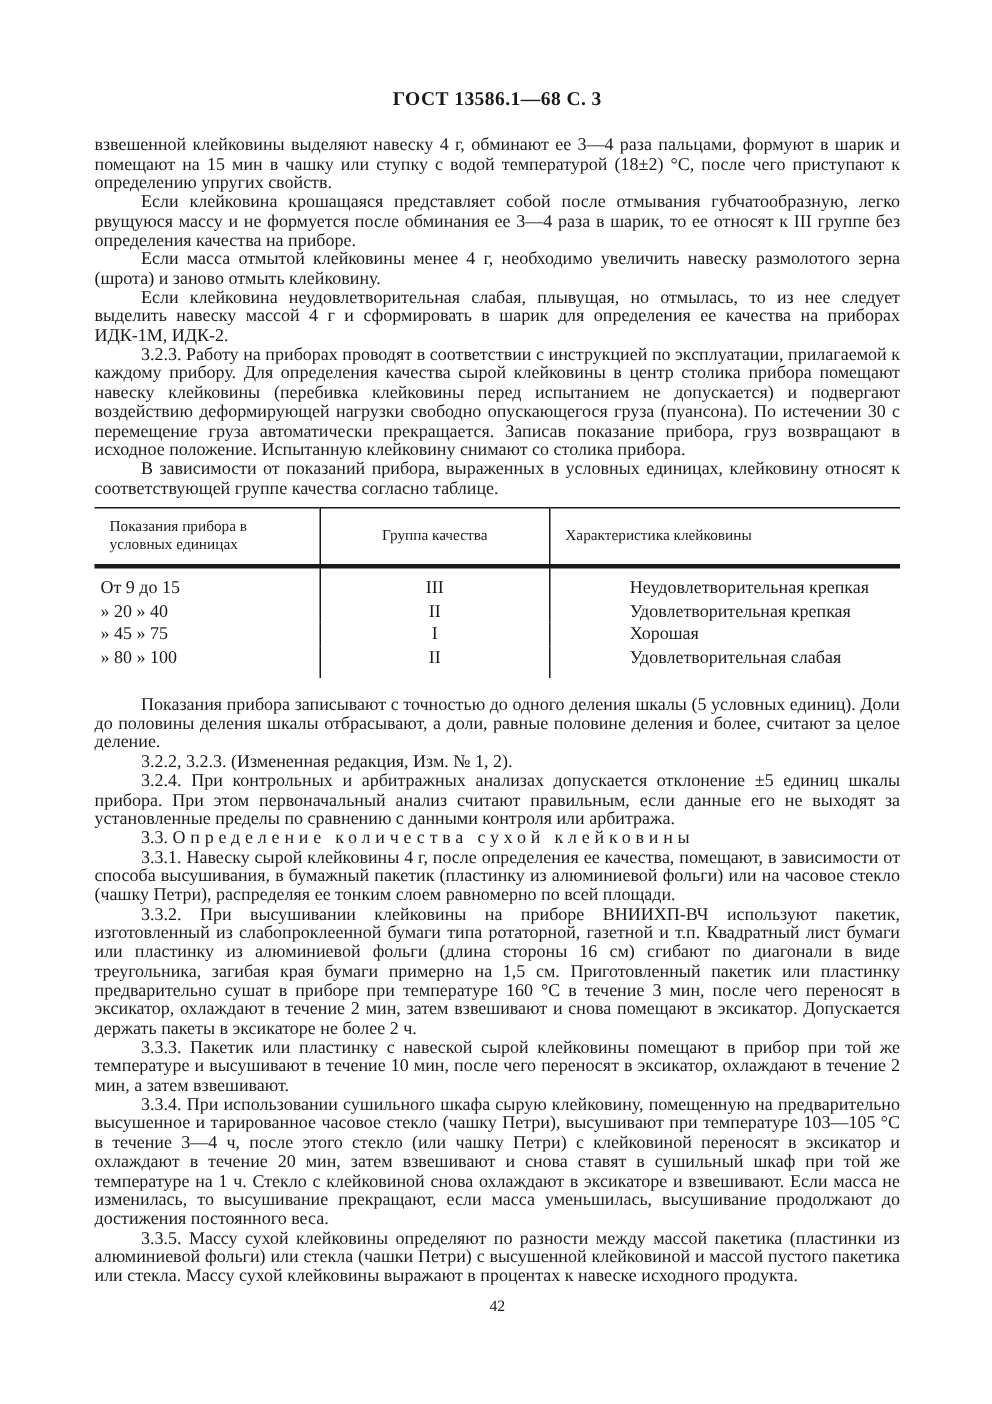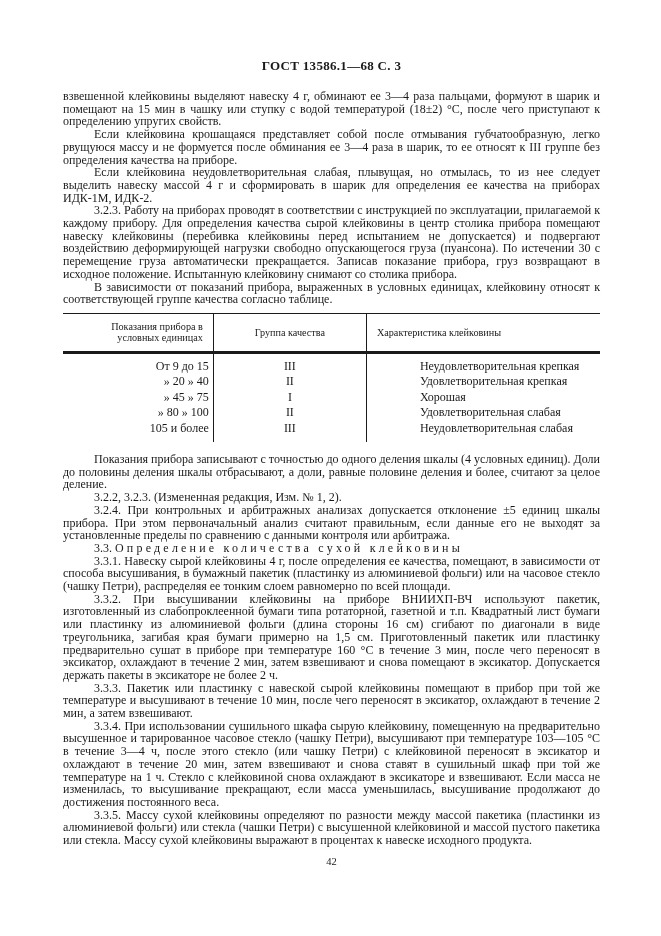--- a/index.html
+++ b/index.html
@@ -50,21 +50,21 @@
     text-align: center;
     vertical-align: middle;
     padding: 7px 10px;
   }
   table.gtable td {
     font-size: 12px;
     line-height: 15.4px;
     padding: 0 4px;
     vertical-align: top;
   }
-  table.gtable .c0 { width: 28%; text-align: right; }
+  table.gtable .c0 { width: 28%; text-align: left; }
   table.gtable .c1 {
     width: 28.5%;
     text-align: center;
     border-left: 1.5px solid #1a1a1a;
     border-right: 1.5px solid #1a1a1a;
   }
   table.gtable .c2 { width: 43.5%; text-align: left; }
   table.gtable td.c2 { padding-left: 53px; }
   table.gtable tbody tr:first-child td { padding-top: 5px; }
   table.gtable tbody tr:last-child td { padding-bottom: 6px; }
@@ -75,20 +75,21 @@
   }
 </style>
 </head>
 <body>
 
 <div class="page">
   <div class="running-header">ГОСТ 13586.1—68 С. 3</div>
   <div class="content" id="doc-blocks">
       <p class="para"><span>взвешенной клейковины выделяют навеску 4 г, обминают ее 3—4 раза пальцами, формуют в шарик и помещают на 15 мин в чашку или ступку с водой температурой (18±2) °С, после чего приступают к определению упругих свойств.</span></p>
       <p class="para indent"><span>Если клейковина крошащаяся представляет собой после отмывания губчатообразную, легко рвущуюся массу и не формуется после обминания ее 3—4 раза в шарик, то ее относят к III группе без определения качества на приборе.</span></p>
+      <p class="para indent"><span>Если масса отмытой клейковины менее 4 г, необходимо увеличить навеску размолотого зерна (шрота) и заново отмыть клейковину.</span></p>
       <p class="para indent"><span>Если клейковина неудовлетворительная слабая, плывущая, но отмылась, то из нее следует выделить навеску массой 4 г и сформировать в шарик для определения ее качества на приборах ИДК-1М, ИДК-2.</span></p>
       <p class="para indent"><span>3.2.3. Работу на приборах проводят в соответствии с инструкцией по эксплуатации, прилагаемой к каждому прибору. Для определения качества сырой клейковины в центр столика прибора помещают навеску клейковины (перебивка клейковины перед испытанием не допускается) и подвергают воздействию деформирующей нагрузки свободно опускающегося груза (пуансона). По истечении 30 с перемещение груза автоматически прекращается. Записав показание прибора, груз возвращают в исходное положение. Испытанную клейковину снимают со столика прибора.</span></p>
       <p class="para indent"><span>В зависимости от показаний прибора, выраженных в условных единицах, клейковину относят к соответствующей группе качества согласно таблице.</span></p>
       <table class="gtable">
         <thead>
           <tr>
             <th class="c0">Показания прибора в условных единицах</th>
             <th class="c1">Группа качества</th>
             <th class="c2">Характеристика клейковины</th>
           </tr>
@@ -107,28 +108,23 @@
           <tr>
             <td class="c0">» 45 » 75</td>
             <td class="c1">I</td>
             <td class="c2">Хорошая</td>
           </tr>
           <tr>
             <td class="c0">» 80 » 100</td>
             <td class="c1">II</td>
             <td class="c2">Удовлетворительная слабая</td>
           </tr>
-          <tr>
-            <td class="c0">105 и более</td>
-            <td class="c1">III</td>
-            <td class="c2">Неудовлетворительная слабая</td>
-          </tr>
         </tbody>
       </table>
-      <p class="para indent"><span>Показания прибора записывают с точностью до одного деления шкалы (4 условных единиц). Доли до половины деления шкалы отбрасывают, а доли, равные половине деления и более, считают за целое деление.</span></p>
+      <p class="para indent"><span>Показания прибора записывают с точностью до одного деления шкалы (5 условных единиц). Доли до половины деления шкалы отбрасывают, а доли, равные половине деления и более, считают за целое деление.</span></p>
       <p class="para indent"><span>3.2.2, 3.2.3. </span><span class="bold">(Измененная редакция, Изм. № 1, 2).</span></p>
       <p class="para indent"><span>3.2.4. При контрольных и арбитражных анализах допускается отклонение ±5 единиц шкалы прибора. При этом первоначальный анализ считают правильным, если данные его не выходят за установленные пределы по сравнению с данными контроля или арбитража.</span></p>
       <p class="para indent"><span>3.3. </span><span class="spaced">Определение количества сухой клейковины</span></p>
       <p class="para indent"><span>3.3.1. Навеску сырой клейковины 4 г, после определения ее качества, помещают, в зависимости от способа высушивания, в бумажный пакетик (пластинку из алюминиевой фольги) или на часовое стекло (чашку Петри), распределяя ее тонким слоем равномерно по всей площади.</span></p>
       <p class="para indent"><span>3.3.2. При высушивании клейковины на приборе ВНИИХП-ВЧ используют пакетик, изготовленный из слабопроклеенной бумаги типа ротаторной, газетной и т.п. Квадратный лист бумаги или пластинку из алюминиевой фольги (длина стороны 16 см) сгибают по диагонали в виде треугольника, загибая края бумаги примерно на 1,5 см. Приготовленный пакетик или пластинку предварительно сушат в приборе при температуре 160 °С в течение 3 мин, после чего переносят в эксикатор, охлаждают в течение 2 мин, затем взвешивают и снова помещают в эксикатор. Допускается держать пакеты в эксикаторе не более 2 ч.</span></p>
       <p class="para indent"><span>3.3.3. Пакетик или пластинку с навеской сырой клейковины помещают в прибор при той же температуре и высушивают в течение 10 мин, после чего переносят в эксикатор, охлаждают в течение 2 мин, а затем взвешивают.</span></p>
       <p class="para indent"><span>3.3.4. При использовании сушильного шкафа сырую клейковину, помещенную на предварительно высушенное и тарированное часовое стекло (чашку Петри), высушивают при температуре 103—105 °С в течение 3—4 ч, после этого стекло (или чашку Петри) с клейковиной переносят в эксикатор и охлаждают в течение 20 мин, затем взвешивают и снова ставят в сушильный шкаф при той же температуре на 1 ч. Стекло с клейковиной снова охлаждают в эксикаторе и взвешивают. Если масса не изменилась, то высушивание прекращают, если масса уменьшилась, высушивание продолжают до достижения постоянного веса.</span></p>
       <p class="para indent"><span>3.3.5. Массу сухой клейковины определяют по разности между массой пакетика (пластинки из алюминиевой фольги) или стекла (чашки Петри) с высушенной клейковиной и массой пустого пакетика или стекла. Массу сухой клейковины выражают в процентах к навеске исходного продукта.</span></p>
       <div class="page-number">42</div>
     </div>

